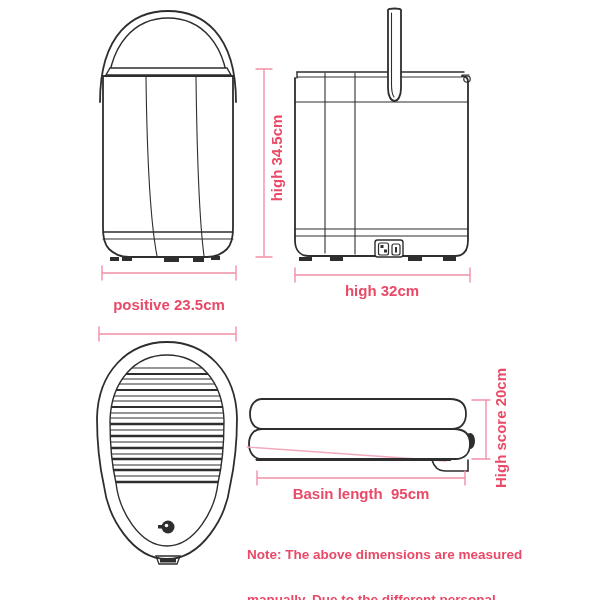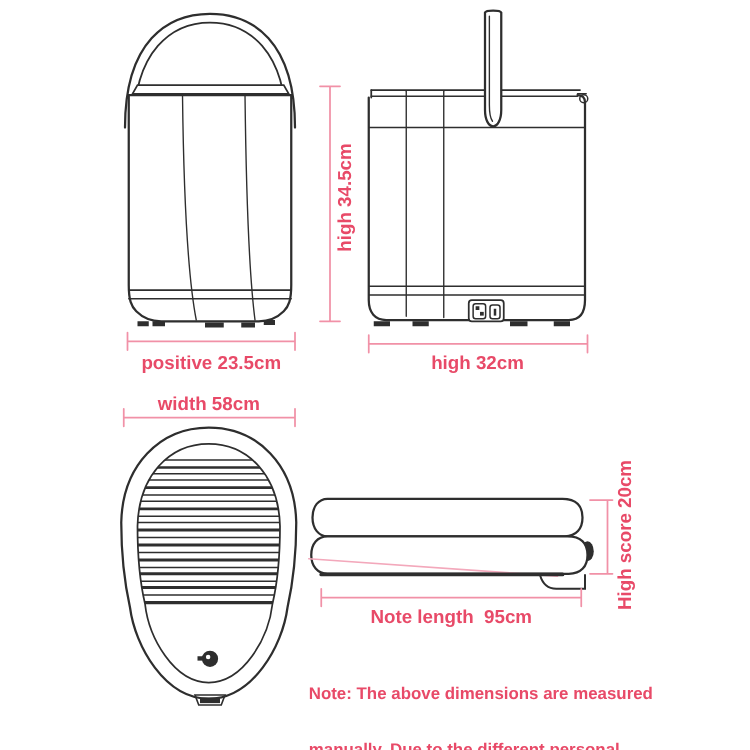--- a/index.html
+++ b/index.html
@@ -174,29 +174,28 @@
       <path d="M295,275 H470 M295,268 V282 M470,268 V282"></path>
 
       <path d="M99,334 H236 M99,327 V341 M236,327 V341"></path>
 
       <path d="M257,478 H465 M257,471 V485 M465,471 V485"></path>
 
       <path d="M486,400 V459 M472,400 H490 M472,459 H490"></path>
     </g>
   </svg>
 
-  <div class="dim-label" style="left:94px;top:282px;width:150px;">positive 23.5cm</div>
+  <div class="dim-label" style="left:94px;top:296px;width:150px;">positive 23.5cm</div>
 
   <div class="dim-label vlabel" style="left:217px;top:149px;width:120px;height:18px;">high 34.5cm</div>
 
   <div class="dim-label" style="left:307px;top:282px;width:150px;">high 32cm</div>
 
-  <div class="dim-label" style="left:92px;top:315px;width:150px;">width 58cm</div>
-
-  <div class="dim-label" style="left:261px;top:485px;width:200px;">Note length  95cm</div>
+
+  <div class="dim-label" style="left:261px;top:485px;width:200px;">Basin length  95cm</div>
 
   <div class="dim-label vlabel" style="left:436px;top:419px;width:130px;height:18px;">High score 20cm</div>
 
   <div class="note">
     <div>Note: The above dimensions are measured</div>
     <div>manually. Due to the different personal</div>
     
     
     
   </div>

